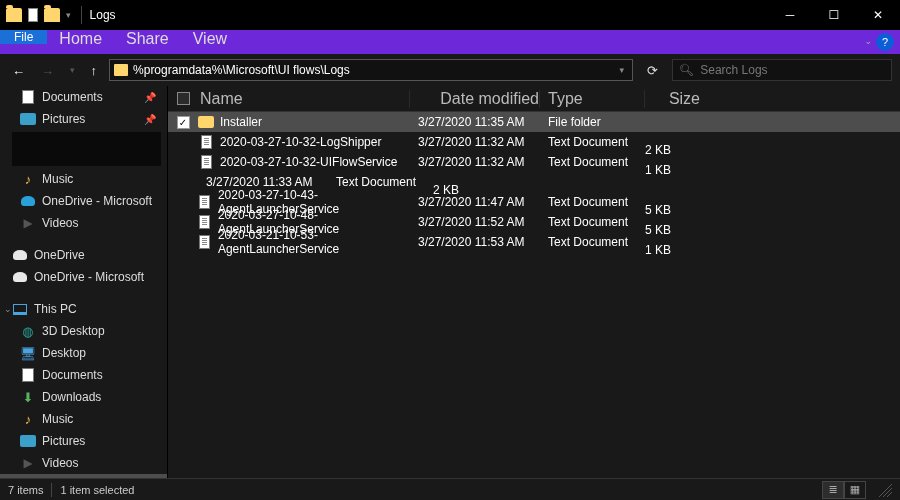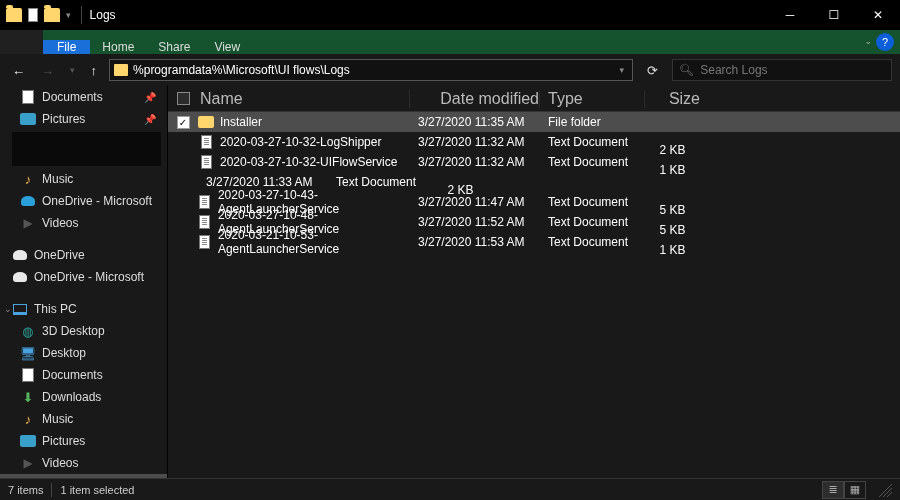--- a/index.html
+++ b/index.html
@@ -10,23 +10,23 @@
 .titlebar .tabicons { display:flex; align-items:center; padding:0 6px; gap:6px; }
 .titlebar .tabicons .folder-ico { width:16px; height:14px; background:#ffd66e; border-radius:2px 2px 0 0; position:relative; }
 .titlebar .tabicons .folder-ico:before { content:""; position:absolute; top:-3px; left:0; width:7px; height:3px; background:#ffd66e; border-radius:2px 2px 0 0; }
 .titlebar .tabicons .docico { width:10px; height:14px; background:#fff; border:1px solid #888; }
 .titlebar .sep { width:1px; height:18px; background:#444; margin:0 4px; }
 .titlebar .title { color:#fff; font-size:12px; padding-left:4px; }
 .winbtns { margin-left:auto; display:flex; }
 .winbtn { width:44px; height:30px; display:flex; align-items:center; justify-content:center; color:#fff; font-size:12px; }
 
 
-.menubar { height:24px; background:#14532d; display:flex; align-items:flex-end; position:relative;margin-left:43px; }
+.menubar { height:24px; background:#6d28d9; display:flex; align-items:flex-start; position:relative; }
 .menu-file { background:#1a6fd8; color:#fff; padding:0 14px; display:flex; align-items:center; font-size:12px; }
-.menu-item { padding:0 12px; display:flex; align-items:center; color:#ddd; font-size:12px; }
+.menu-item { padding:0 12px; display:flex; align-items:center; color:#ddd; font-size:16px; }
 .help-btn { position:absolute; right:6px; top:3px; width:18px; height:18px; border-radius:50%; background:#0b5ed7; color:#fff; display:flex; align-items:center; justify-content:center; font-size:11px; }
 .help-chevron { position:absolute; right:28px; top:6px; color:#aaa; font-size:9px; }
 
 
 .addrbar { height:32px; background:#191919; display:flex; align-items:center; gap:8px; padding:0 8px; }
 .nav-arrow { color:#fff; font-size:13px; padding:0 4px; }
 .nav-arrow.dis { color:#555; }
 .addr-input { flex:1; height:22px; background:#111; border:1px solid #555; display:flex; align-items:center; padding:0 4px; }
 .addr-input .ficon { width:14px; height:12px; background:#ffd66e; border-radius:1px; margin-right:5px; flex-shrink:0; }
 .addr-input input { flex:1; background:transparent; border:none; color:#fff; font-size:12px; outline:none; }
@@ -73,21 +73,21 @@
 .row.selected { background:#4d4d4d; }
 .row .cell-check { width:30px; display:flex; justify-content:center; }
 .row .cell-check .cb { width:13px; height:13px; border:1px solid #999; background:#fff; display:flex; align-items:center; justify-content:center; color:#000; font-size:10px; }
 .row .cell-name { width:212px; display:flex; align-items:center; gap:6px; }
 .row .cell-name .fico { width:16px; height:14px; display:flex; align-items:center; justify-content:center; }
 .fico-folder { width:16px; height:12px; background:#ffd66e; border-radius:2px; }
 .fico-txt { width:11px; height:14px; background:#fff; border:1px solid #777; position:relative; }
 .fico-txt:before { content:""; position:absolute; top:2px; left:2px; right:2px; height:1px; background:#888; box-shadow:0 2px 0 #888, 0 4px 0 #888, 0 6px 0 #888; }
 .row .cell-date { width:130px; padding-left:8px; }
 .row .cell-type { width:105px; padding-left:8px; }
-.row .cell-size { width:65px; text-align:center; padding-right:10px;margin-top:16px; }
+.row .cell-size { width:65px; text-align:left; padding-right:10px;margin-top:16px; }
 
 
 .statusbar { position:absolute; bottom:0; left:0; right:0; height:22px; background:#191919; border-top:1px solid #333; display:flex; align-items:center; padding:0 8px; color:#ccc; font-size:11px; gap:8px; }
 .statusbar .sepv { width:1px; height:14px; background:#444; }
 .view-toggles { margin-left:auto; display:flex; gap:0; }
 .vt { width:22px; height:18px; border:1px solid #444; display:flex; align-items:center; justify-content:center; color:#aaa; font-size:11px; }
 .vt.active { background:#2d2d2d; }
 .resize-grip { width:14px; height:14px; margin-left:4px; background:linear-gradient(135deg, transparent 50%, #555 50%, #555 55%, transparent 55%, transparent 65%, #555 65%, #555 70%, transparent 70%, transparent 80%, #555 80%, #555 85%, transparent 85%); }
 </style>
 </head>

